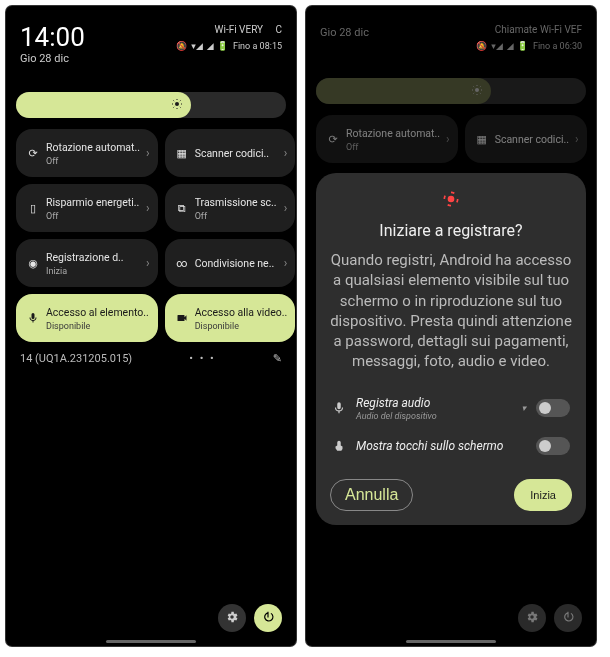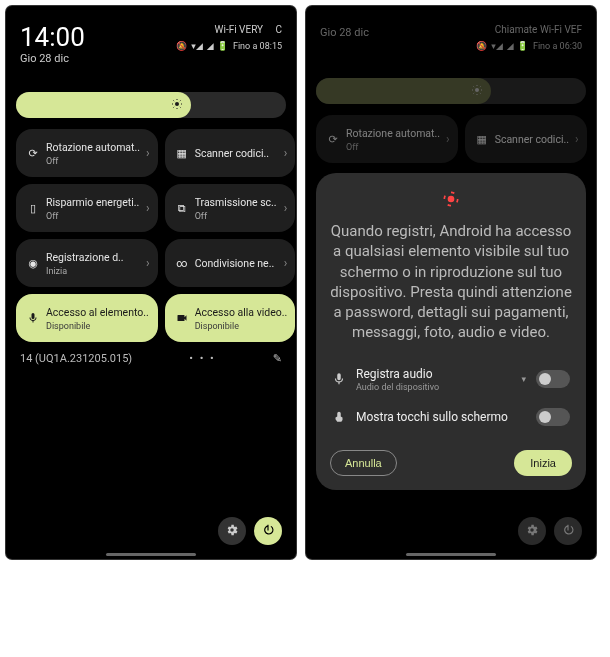--- a/index.html
+++ b/index.html
@@ -11,21 +11,21 @@
     height: 657px;
     overflow: hidden;
   }
   .wrap {
     display: flex;
     gap: 10px;
     padding: 6px;
   }
   .phone {
     width: 290px;
-    height: 553px;
+    height: 640px;
     background: #000;
     border-radius: 6px;
     position: relative;
     color: #e5e5e5;
     font-size: 11px;
     overflow: hidden;
     box-shadow: 0 0 0 1px #333;
   }
   .status {
     display: flex;
@@ -193,20 +193,21 @@
     font-size: 15px;
     color: #bbb;
     line-height: 1.35;
     margin-bottom: 16px;
   }
   .dialog-row {
     display: flex;
     align-items: center;
     gap: 10px;
     padding: 8px 2px;
+    font-style: italic;
   }
   .dialog-row-text { flex: 1; }
   .dialog-row-title { font-size: 12px; color: #eee; }
   .dialog-row-sub { font-size: 9px; color: #999; margin-top: 1px; }
   .toggle {
     width: 34px;
     height: 18px;
     background: #555;
     border-radius: 10px;
     position: relative;
@@ -226,21 +227,21 @@
     display: flex;
     justify-content: space-between;
     margin-top: 16px;
   }
   .btn-outline {
     border: 1px solid #888;
     color: #d6e797;
     background: transparent;
     border-radius: 16px;
     padding: 6px 14px;
-    font-size: 11px;
+    font-size: 16px;
   }
   .btn-fill {
     background: #d6e797;
     color: #1a1a1a;
     border: none;
     border-radius: 16px;
     padding: 6px 16px;
     font-size: 11px;
   }
   .chev-small { font-size: 9px; color: #999; margin-left:4px;}
@@ -429,20 +430,21 @@
       </div>
     </div>
 
     <div class="dialog">
       <div class="dialog-icon">
         <svg width="20" height="20" viewBox="0 0 24 24" fill="none" stroke="#f44" stroke-width="2">
           <circle cx="12" cy="12" r="3" fill="#f44"></circle>
           <path d="M4 12a8 8 0 011-4M20 12a8 8 0 01-1 4M12 4a8 8 0 014 1M12 20a8 8 0 01-4-1"></path>
         </svg>
       </div>
+      <div class="dialog-title">Iniziare a registrare?</div>
       <div class="dialog-body">Quando registri, Android ha accesso a qualsiasi elemento visibile sul tuo schermo o in riproduzione sul tuo dispositivo. Presta quindi attenzione a password, dettagli sui pagamenti, messaggi, foto, audio e video.</div>
 
       <div class="dialog-row">
         <span class="tile-icon">
           <svg width="14" height="14" viewBox="0 0 24 24" fill="#ccc">
               <path d="M12 14a3 3 0 003-3V5a3 3 0 10-6 0v6a3 3 0 003 3zm5-3a5 5 0 01-10 0H5a7 7 0 006 6.9V21h2v-3.1A7 7 0 0019 11h-2z"></path>
             </svg>
         </span>
         <div class="dialog-row-text">
           <div class="dialog-row-title">Registra audio</div>

